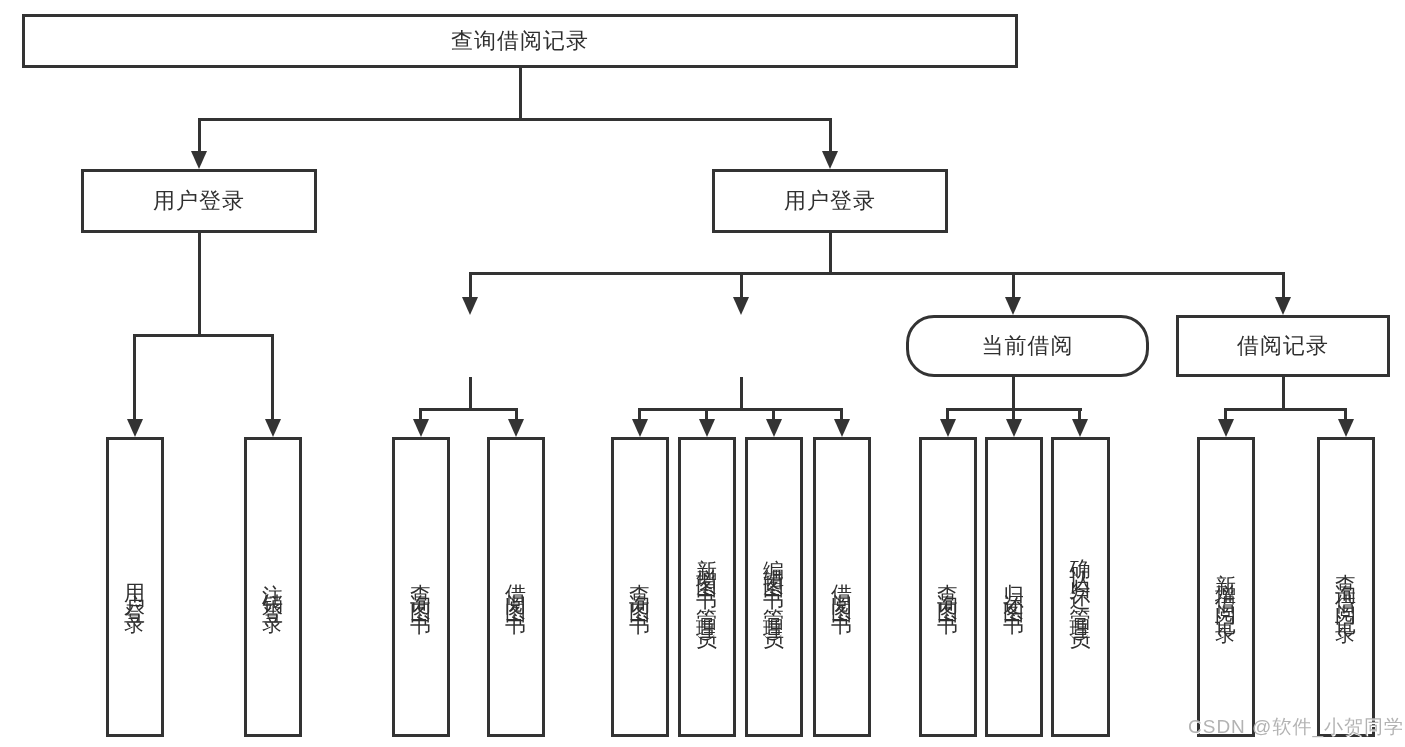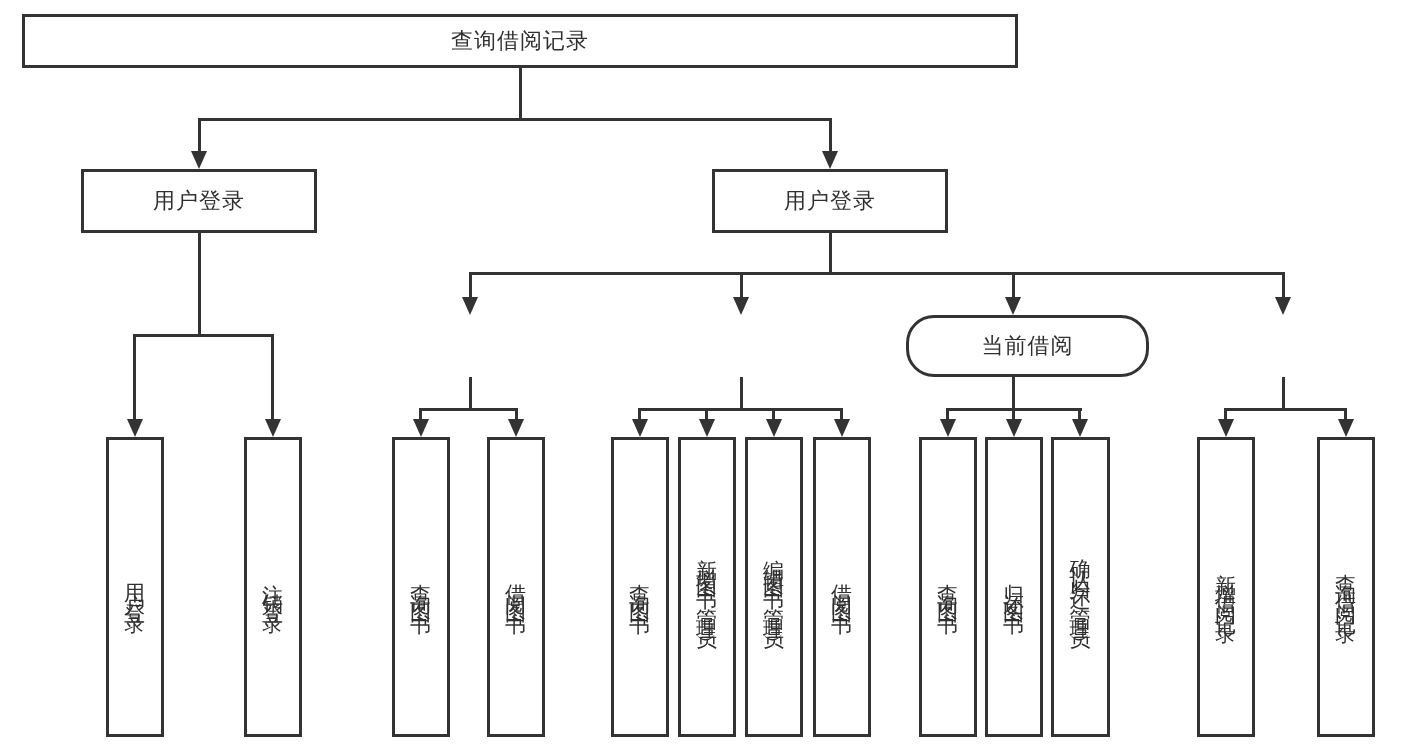--- a/index.html
+++ b/index.html
@@ -58,20 +58,21 @@
   <div class="box hlabel" style="left:22px; top:14px; width:996px; height:54px;">查询借阅记录</div>
 
   <div class="box hlabel" style="left:81px; top:169px; width:236px; height:64px;">用户登录</div>
 
   <div class="box hlabel" style="left:712px; top:169px; width:236px; height:64px;">用户登录</div>
 
 
 
   <div class="box hlabel" style="left:906px; top:315px; width:243px; height:62px;border-radius:28px;">当前借阅</div>
 
+  <div class="box hlabel" style="left:1176px; top:315px; width:214px; height:62px;">借阅记录</div>
 
   <div class="box vbox" style="left:106px; top:437px; width:58px; height:300px;">用户登录</div>
 
   <div class="box vbox" style="left:244px; top:437px; width:58px; height:300px;">注销登录</div>
 
   <div class="box vbox" style="left:392px; top:437px; width:58px; height:300px;">查询图书</div>
 
   <div class="box vbox" style="left:487px; top:437px; width:58px; height:300px;">借阅图书</div>
 
   <div class="box vbox" style="left:611px; top:437px; width:58px; height:300px;">查询图书</div>
@@ -144,14 +145,15 @@
   <div class="vl" style="left:1078px; top:408px; height:14px;"></div>
   <div class="ah" style="left:1072px; top:419px;"></div>
 
   <div class="vl" style="left:1282px; top:377px; height:34px;"></div>
   <div class="hl" style="left:1224px; top:408px; width:123px;"></div>
   <div class="vl" style="left:1224px; top:408px; height:14px;"></div>
   <div class="ah" style="left:1218px; top:419px;"></div>
   <div class="vl" style="left:1344px; top:408px; height:14px;"></div>
   <div class="ah" style="left:1338px; top:419px;"></div>
 
+  <div class="watermark">CSDN @软件_小贺同学</div>
 
 </div>
 
 </body></html>

